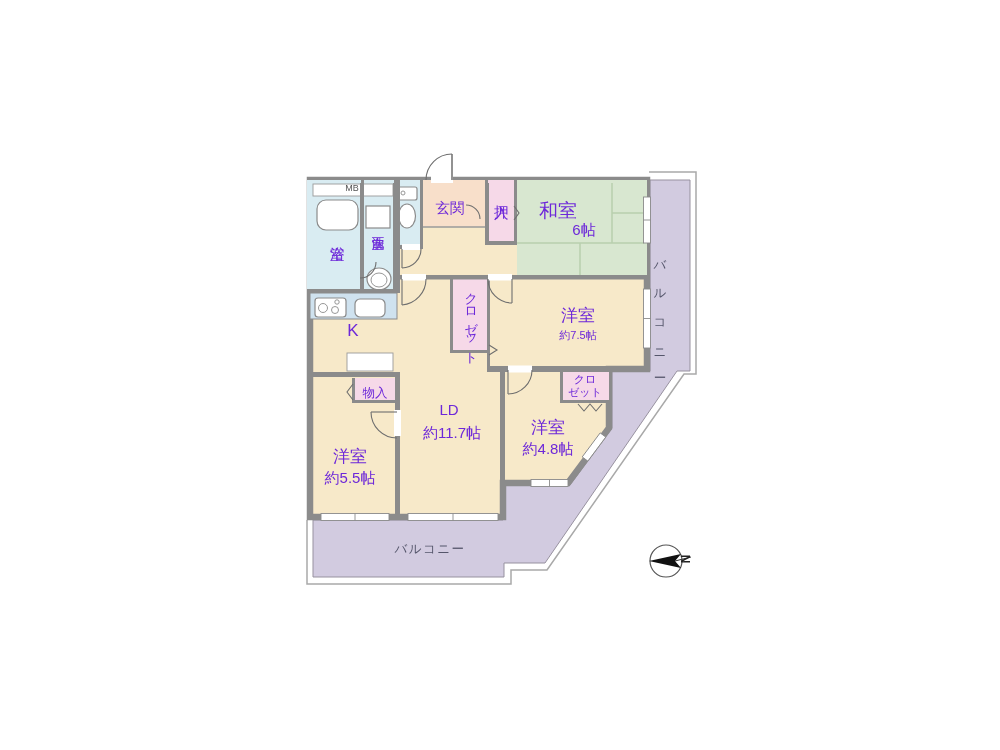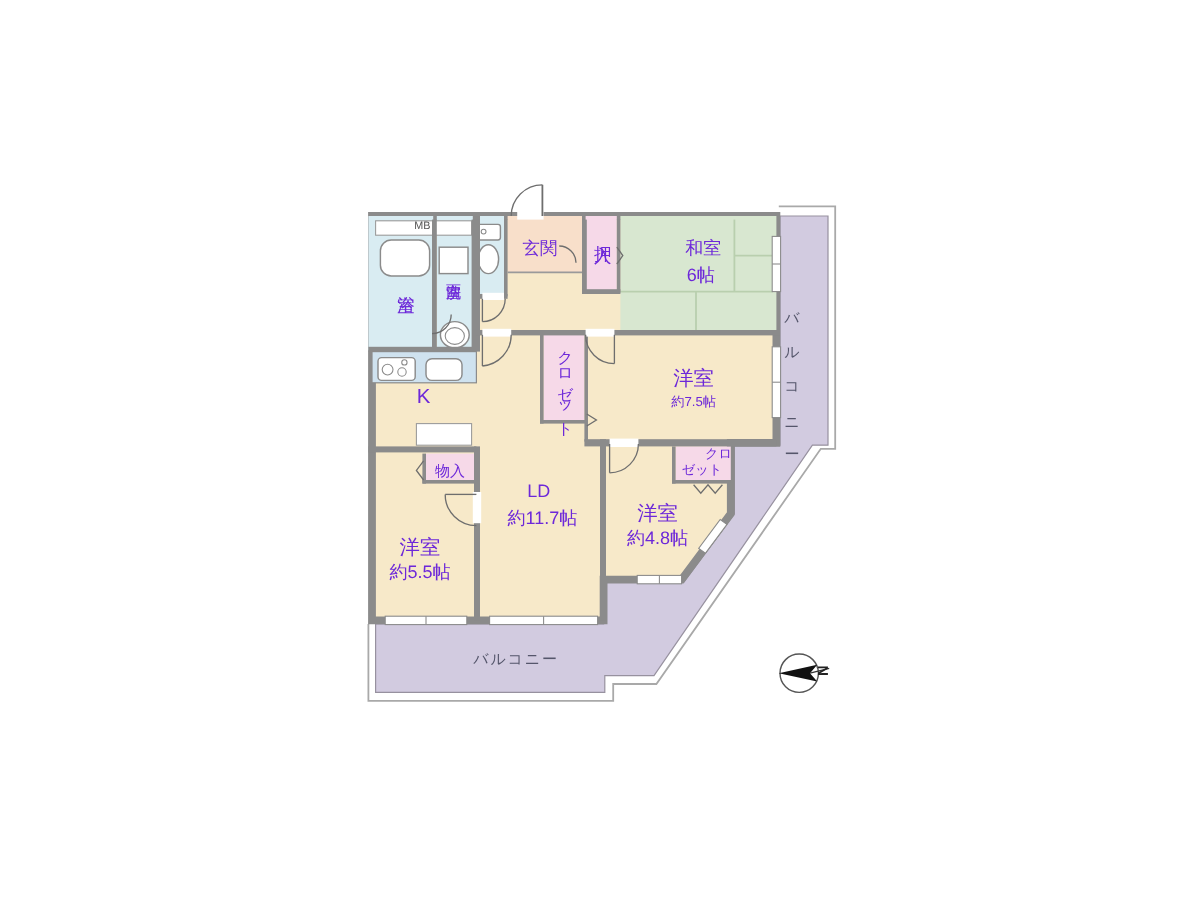--- a/index.html
+++ b/index.html
@@ -140,32 +140,32 @@
       <polygon points="649,561 681,554 675,561 681,568" fill="#111111"></polygon>
       <line x1="675" y1="561" x2="691" y2="557" stroke="#333333" stroke-width="1"></line>
     </g>
   </svg>
 
   <div class="lbl" style="left:312px;top:183px;width:80px;font-size:9px;color:#555;">MB</div>
   <div class="lbl v" style="left:329px;top:235px;font-size:14.5px;">浴室</div>
   <div class="lbl v" style="left:371px;top:227px;font-size:12.5px;">洗面室</div>
   <div class="lbl" style="left:420px;top:200px;width:60px;font-size:14.5px;">玄関</div>
   <div class="lbl v" style="left:493px;top:193px;font-size:14.5px;">押入</div>
-  <div class="lbl" style="left:536px;top:200px;width:100px;font-size:15px;">和室</div>
+  <div class="lbl" style="left:508px;top:200px;width:100px;font-size:19px;">和室</div>
   <div class="lbl" style="left:534px;top:222px;width:100px;font-size:15px;">6帖</div>
   <div class="lbl v" style="left:463px;top:283px;font-size:13px;">クロゼット</div>
   <div class="lbl" style="left:528px;top:306px;width:100px;font-size:17px;">洋室</div>
   <div class="lbl" style="left:528px;top:329px;width:100px;font-size:11px;">約7.5帖</div>
   <div class="lbl" style="left:333px;top:321px;width:40px;font-size:17px;">K</div>
   <div class="lbl" style="left:355px;top:386px;width:40px;font-size:12.5px;">物入</div>
   <div class="lbl" style="left:399px;top:402px;width:100px;font-size:15px;">LD</div>
   <div class="lbl" style="left:397px;top:425px;width:110px;font-size:15px;">約11.7帖</div>
   <div class="lbl" style="left:300px;top:447px;width:100px;font-size:17px;">洋室</div>
   <div class="lbl" style="left:300px;top:470px;width:100px;font-size:15px;">約5.5帖</div>
   <div class="lbl" style="left:498px;top:418px;width:100px;font-size:17px;">洋室</div>
   <div class="lbl" style="left:498px;top:441px;width:100px;font-size:15px;">約4.8帖</div>
-  <div class="lbl" style="left:560px;top:373px;width:50px;font-size:11px;text-align:right;">クロ</div>
+  <div class="lbl" style="left:560px;top:373px;width:50px;font-size:11px;">クロ</div>
   <div class="lbl" style="left:560px;top:386px;width:50px;font-size:11px;">ゼット</div>
   <div class="lbl v balcony-txt" style="left:653px;top:250px;font-size:12.5px;letter-spacing:16px;">バルコニー</div>
   <div class="lbl balcony-txt" style="left:380px;top:542px;width:100px;font-size:12.5px;letter-spacing:1.5px;">バルコニー</div>
 
   <div class="north">N</div>
 </div>
 
 </body></html>

